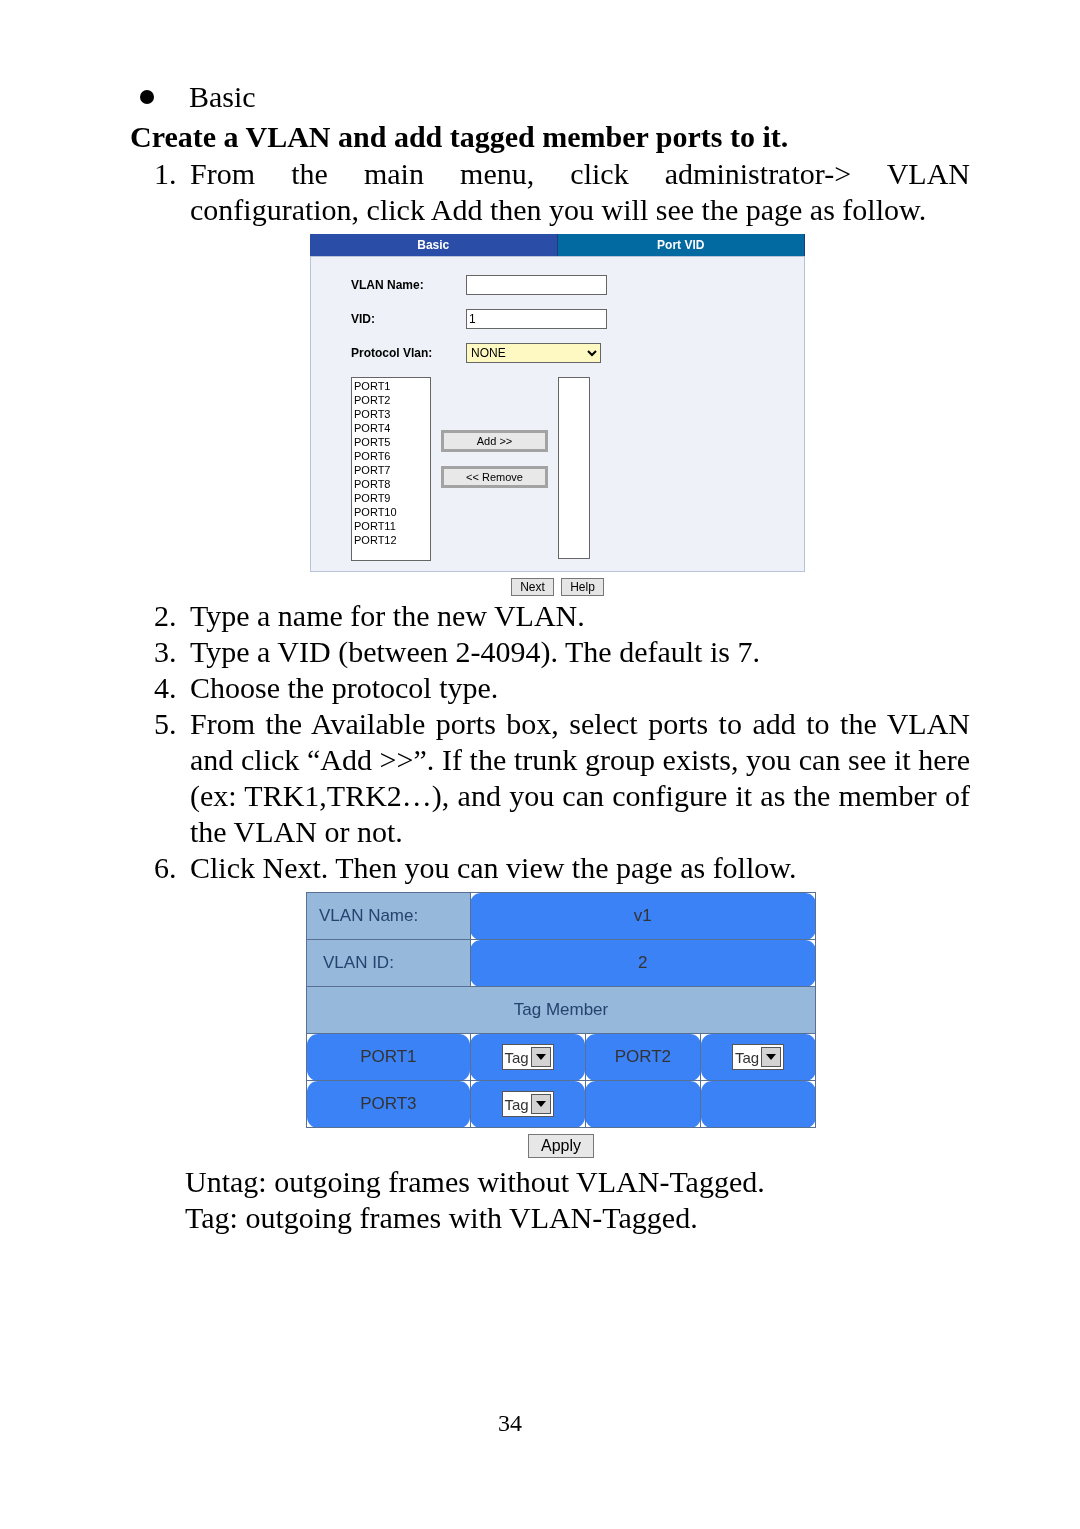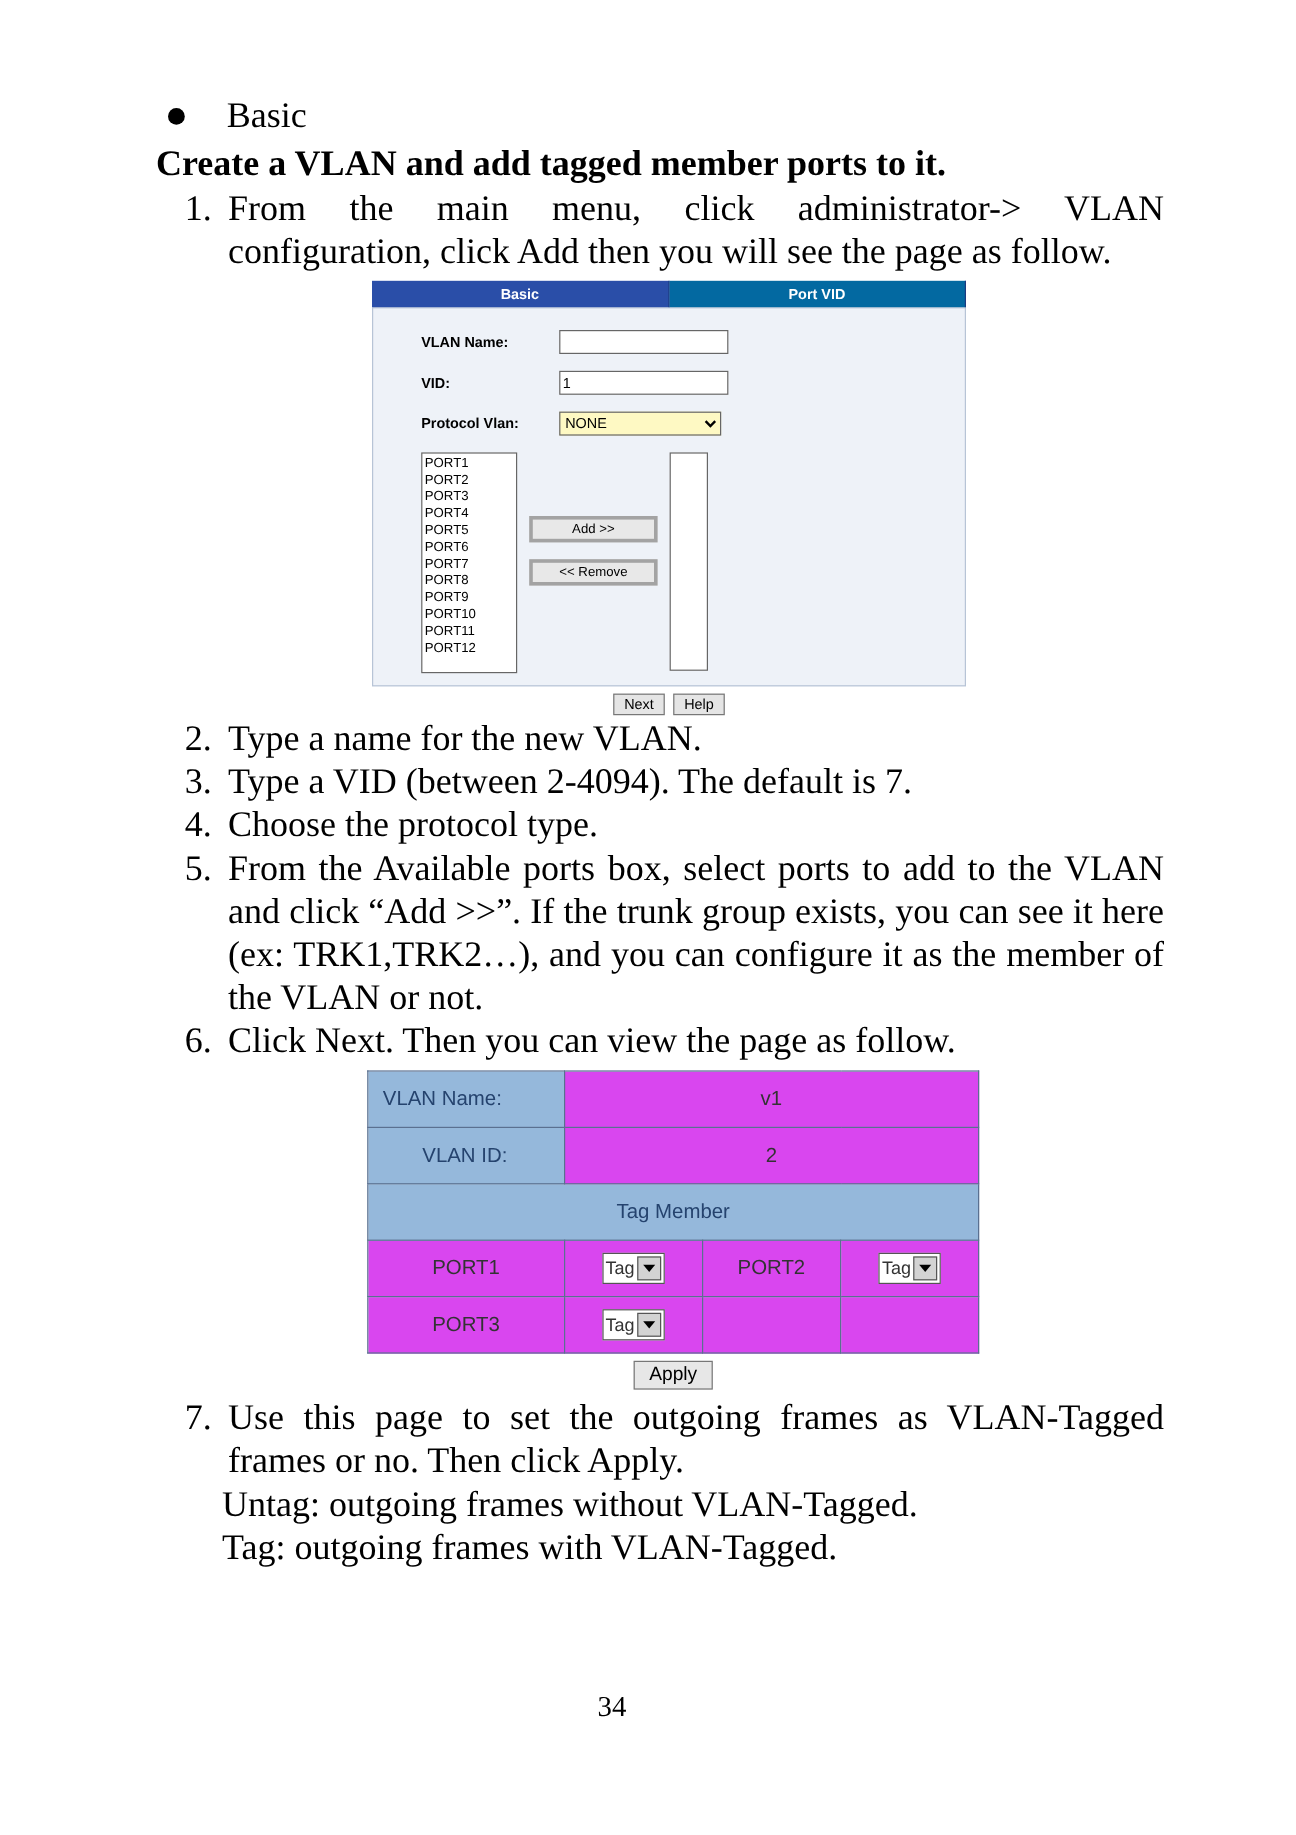--- a/index.html
+++ b/index.html
@@ -178,22 +178,23 @@
     height: 46px;
     text-align: center;
     vertical-align: middle;
     padding: 0 6px;
   }
   .fig2-blue {
     background: #95b8db;
     color: #25436e;
   }
   .fig2-white {
-    background: #d946ef;
+    background: #3b82f6;
     color: #333;
+    border-radius: 11px;
   }
   .tag-select {
     font-size: 15px;
     border: 1px solid #555;
     background: #fff;
     height: 24px;
     display: inline-flex;
     align-items: center;
     padding: 0 2px;
   }
@@ -303,21 +304,21 @@
   </ol>
 
   <div class="fig2-wrap">
     <table class="fig2-table">
       <tbody>
           <tr>
         <td class="fig2-blue" style="width:160px;text-align:left;padding-left:12px;">VLAN Name:</td>
         <td class="fig2-white" colspan="3">v1</td>
       </tr>
       <tr>
-        <td class="fig2-blue" style="text-align:center;padding-left:4px;">VLAN ID:</td>
+        <td class="fig2-blue" style="text-align:left;padding-left:16px;">VLAN ID:</td>
         <td class="fig2-white" colspan="3">2</td>
       </tr>
       <tr>
         <td class="fig2-blue" colspan="4">Tag Member</td>
       </tr>
       <tr>
         <td class="fig2-white">PORT1</td>
         <td class="fig2-white" style="width:110px;">
           <span class="tag-select">
             <span>Tag</span>
@@ -343,20 +344,17 @@
         <td class="fig2-white"></td>
         <td class="fig2-white"></td>
       </tr>
     </tbody>
       </table>
     <div class="fig2-apply-wrap">
       <button class="apply-btn">Apply</button>
     </div>
   </div>
 
-  <ol class="steps" start="7">
-    <li>Use this page to set the outgoing frames as VLAN-Tagged frames or no. Then click Apply.</li>
-  </ol>
   <div class="sub7">Untag: outgoing frames without VLAN-Tagged.</div>
   <div class="sub7">Tag: outgoing frames with VLAN-Tagged.</div>
 </div>
 
 <div class="page-num">34</div>
 
 </body></html>

